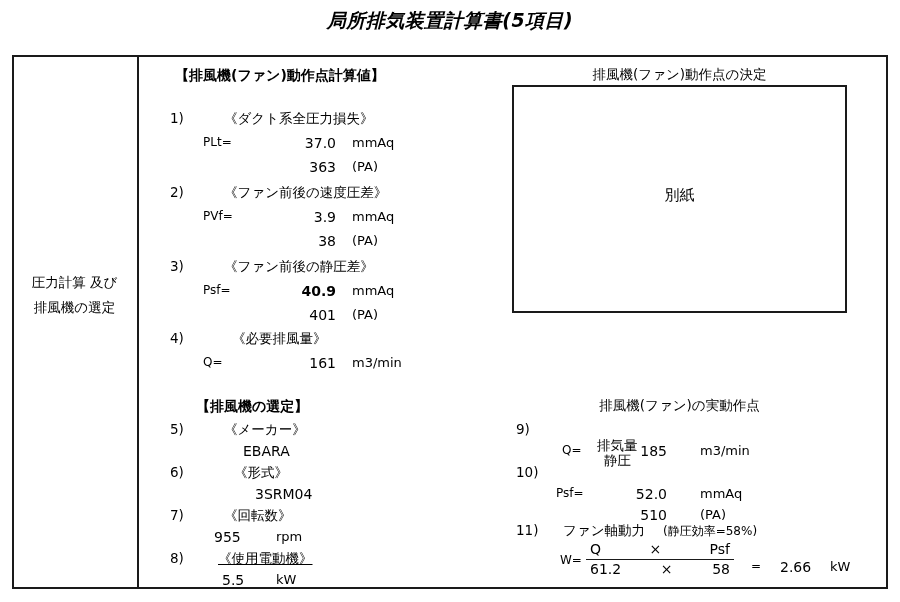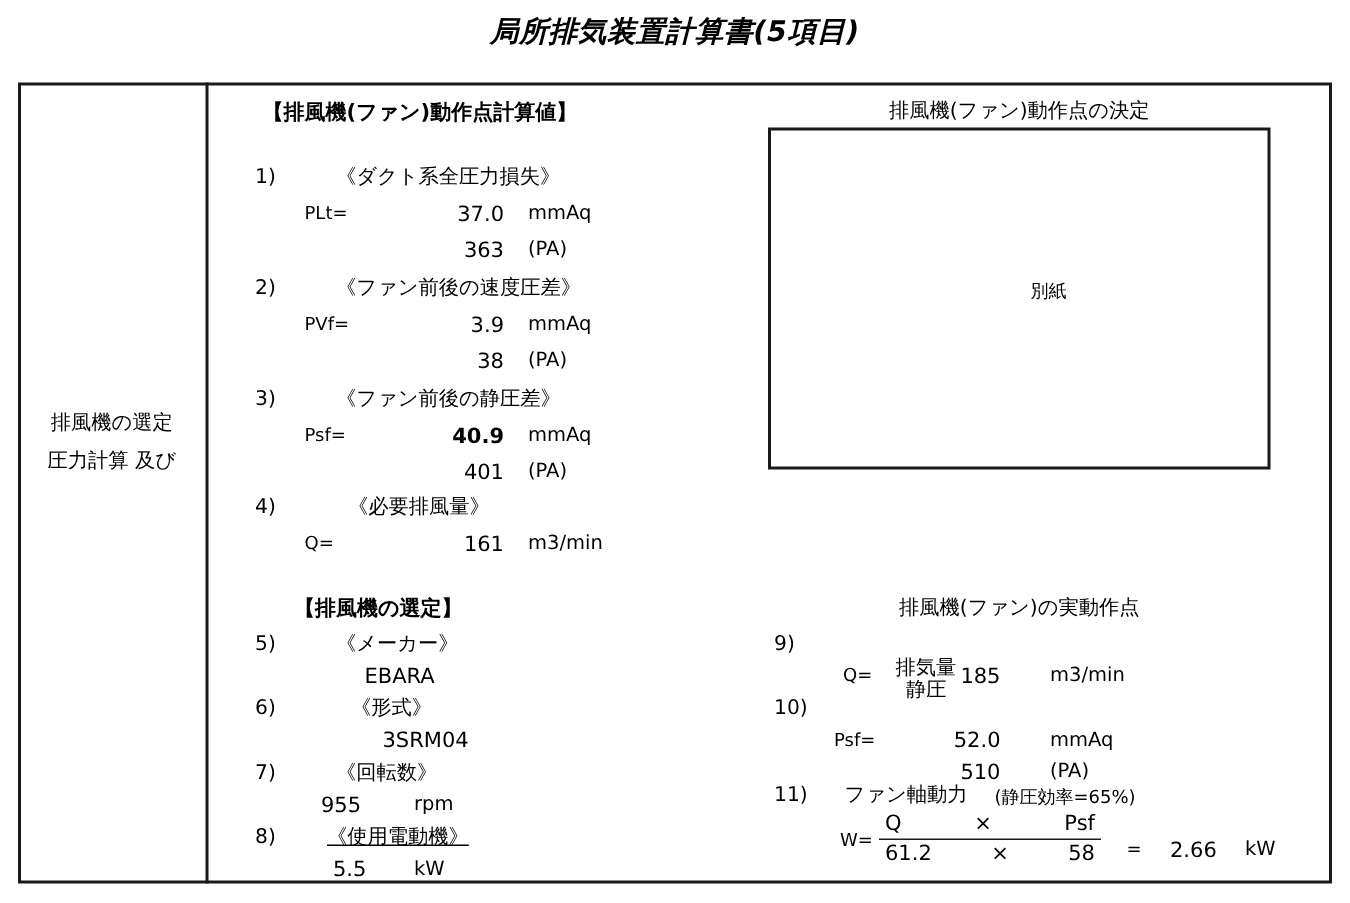--- a/index.html
+++ b/index.html
@@ -96,23 +96,23 @@
     top: 85px;
     width: 335px;
     height: 228px;
     border: 2px solid #1a1a1a;
     box-sizing: border-box;
   }
   .chart-box-label {
     position: absolute;
     left: 512px;
     top: 186px;
-    width: 374px;
-    text-align: center;
-    font-size: 12px;
+    width: 335px;
+    text-align: center;
+    font-size: 15px;
   }
 
   
   .fraction {
     position: absolute;
     left: 586px;
     top: 541px;
     width: 148px;
     text-align: center;
   }
@@ -131,22 +131,22 @@
 </style>
 </head>
 <body>
 
 <div class="doc-title">局所排気装置計算書(5項目)</div>
 
 <div class="frame"></div>
 <div class="col-divider"></div>
 
 <div class="row-label">
+  <div>圧力計算 及び</div>
   <div>排風機の選定</div>
-  <div>圧力計算 及び</div>
 </div>
 
 <div class="t hdr" style="left:175px; top:68px;">【排風機(ファン)動作点計算値】</div>
 
 <div class="t" style="left:170px; top:112px;">1)</div>
 <div class="t" style="left:224px; top:112px;">《ダクト系全圧力損失》</div>
 <div class="t sym" style="left:203px; top:136px;">PLt=</div>
 <div class="t num rgt" style="left:276px; top:136px; width:60px;">37.0</div>
 <div class="t unit" style="left:352px; top:136px;">mmAq</div>
 <div class="t num rgt" style="left:276px; top:160px; width:60px;">363</div>
@@ -210,21 +210,21 @@
 <div class="t" style="left:516px; top:466px;">10)</div>
 <div class="t" style="left:604px; top:454px;">静圧</div>
 <div class="t sym" style="left:556px; top:487px;">Psf=</div>
 <div class="t num rgt" style="left:612px; top:487px; width:55px;">52.0</div>
 <div class="t unit" style="left:700px; top:487px;">mmAq</div>
 <div class="t num rgt" style="left:612px; top:508px; width:55px;">510</div>
 <div class="t unit" style="left:700px; top:508px;">(PA)</div>
 
 <div class="t" style="left:516px; top:524px;">11)</div>
 <div class="t" style="left:563px; top:524px;">ファン軸動力</div>
-<div class="t small" style="left:663px; top:525px;">(静圧効率=65%)</div>
+<div class="t small" style="left:663px; top:525px;">(静圧効率=58%)</div>
 
 <div class="t sym" style="left:560px; top:554px;">W=</div>
 
 <div class="fraction">
   <div class="fr-row">
     <span>Q</span>
     <span>×</span>
     <span>Psf</span>
   </div>
   <div class="fr-bar"></div>

